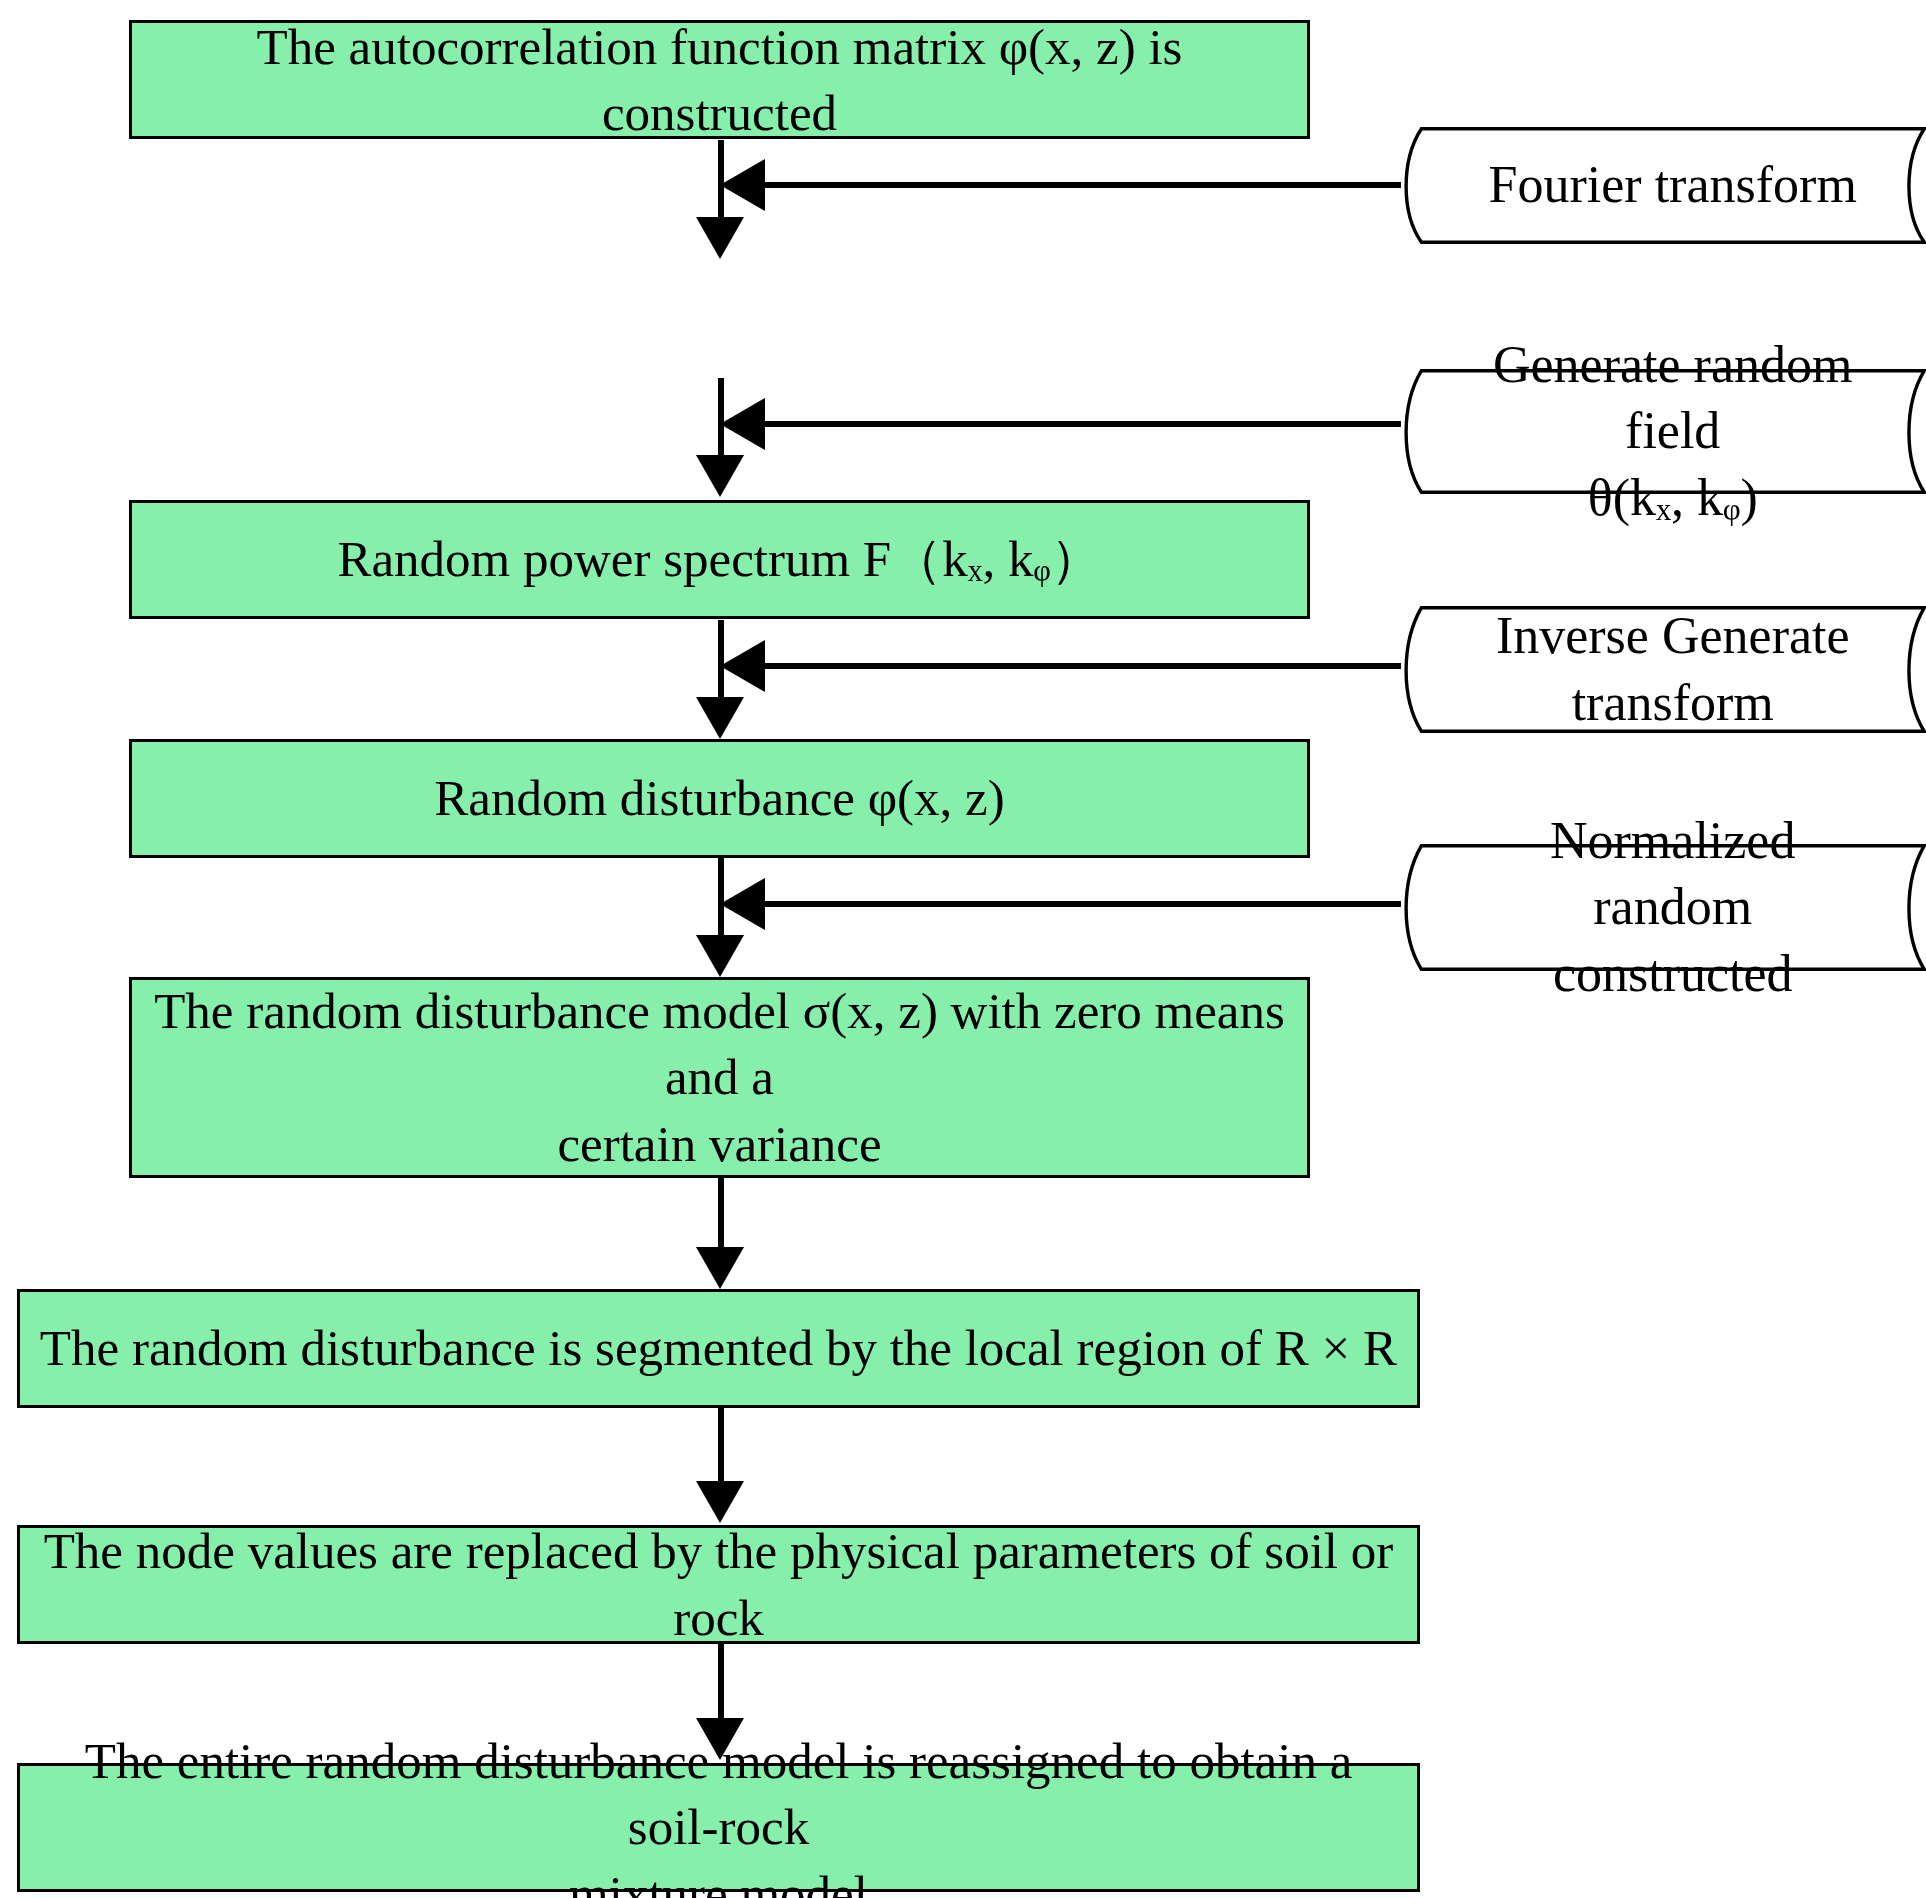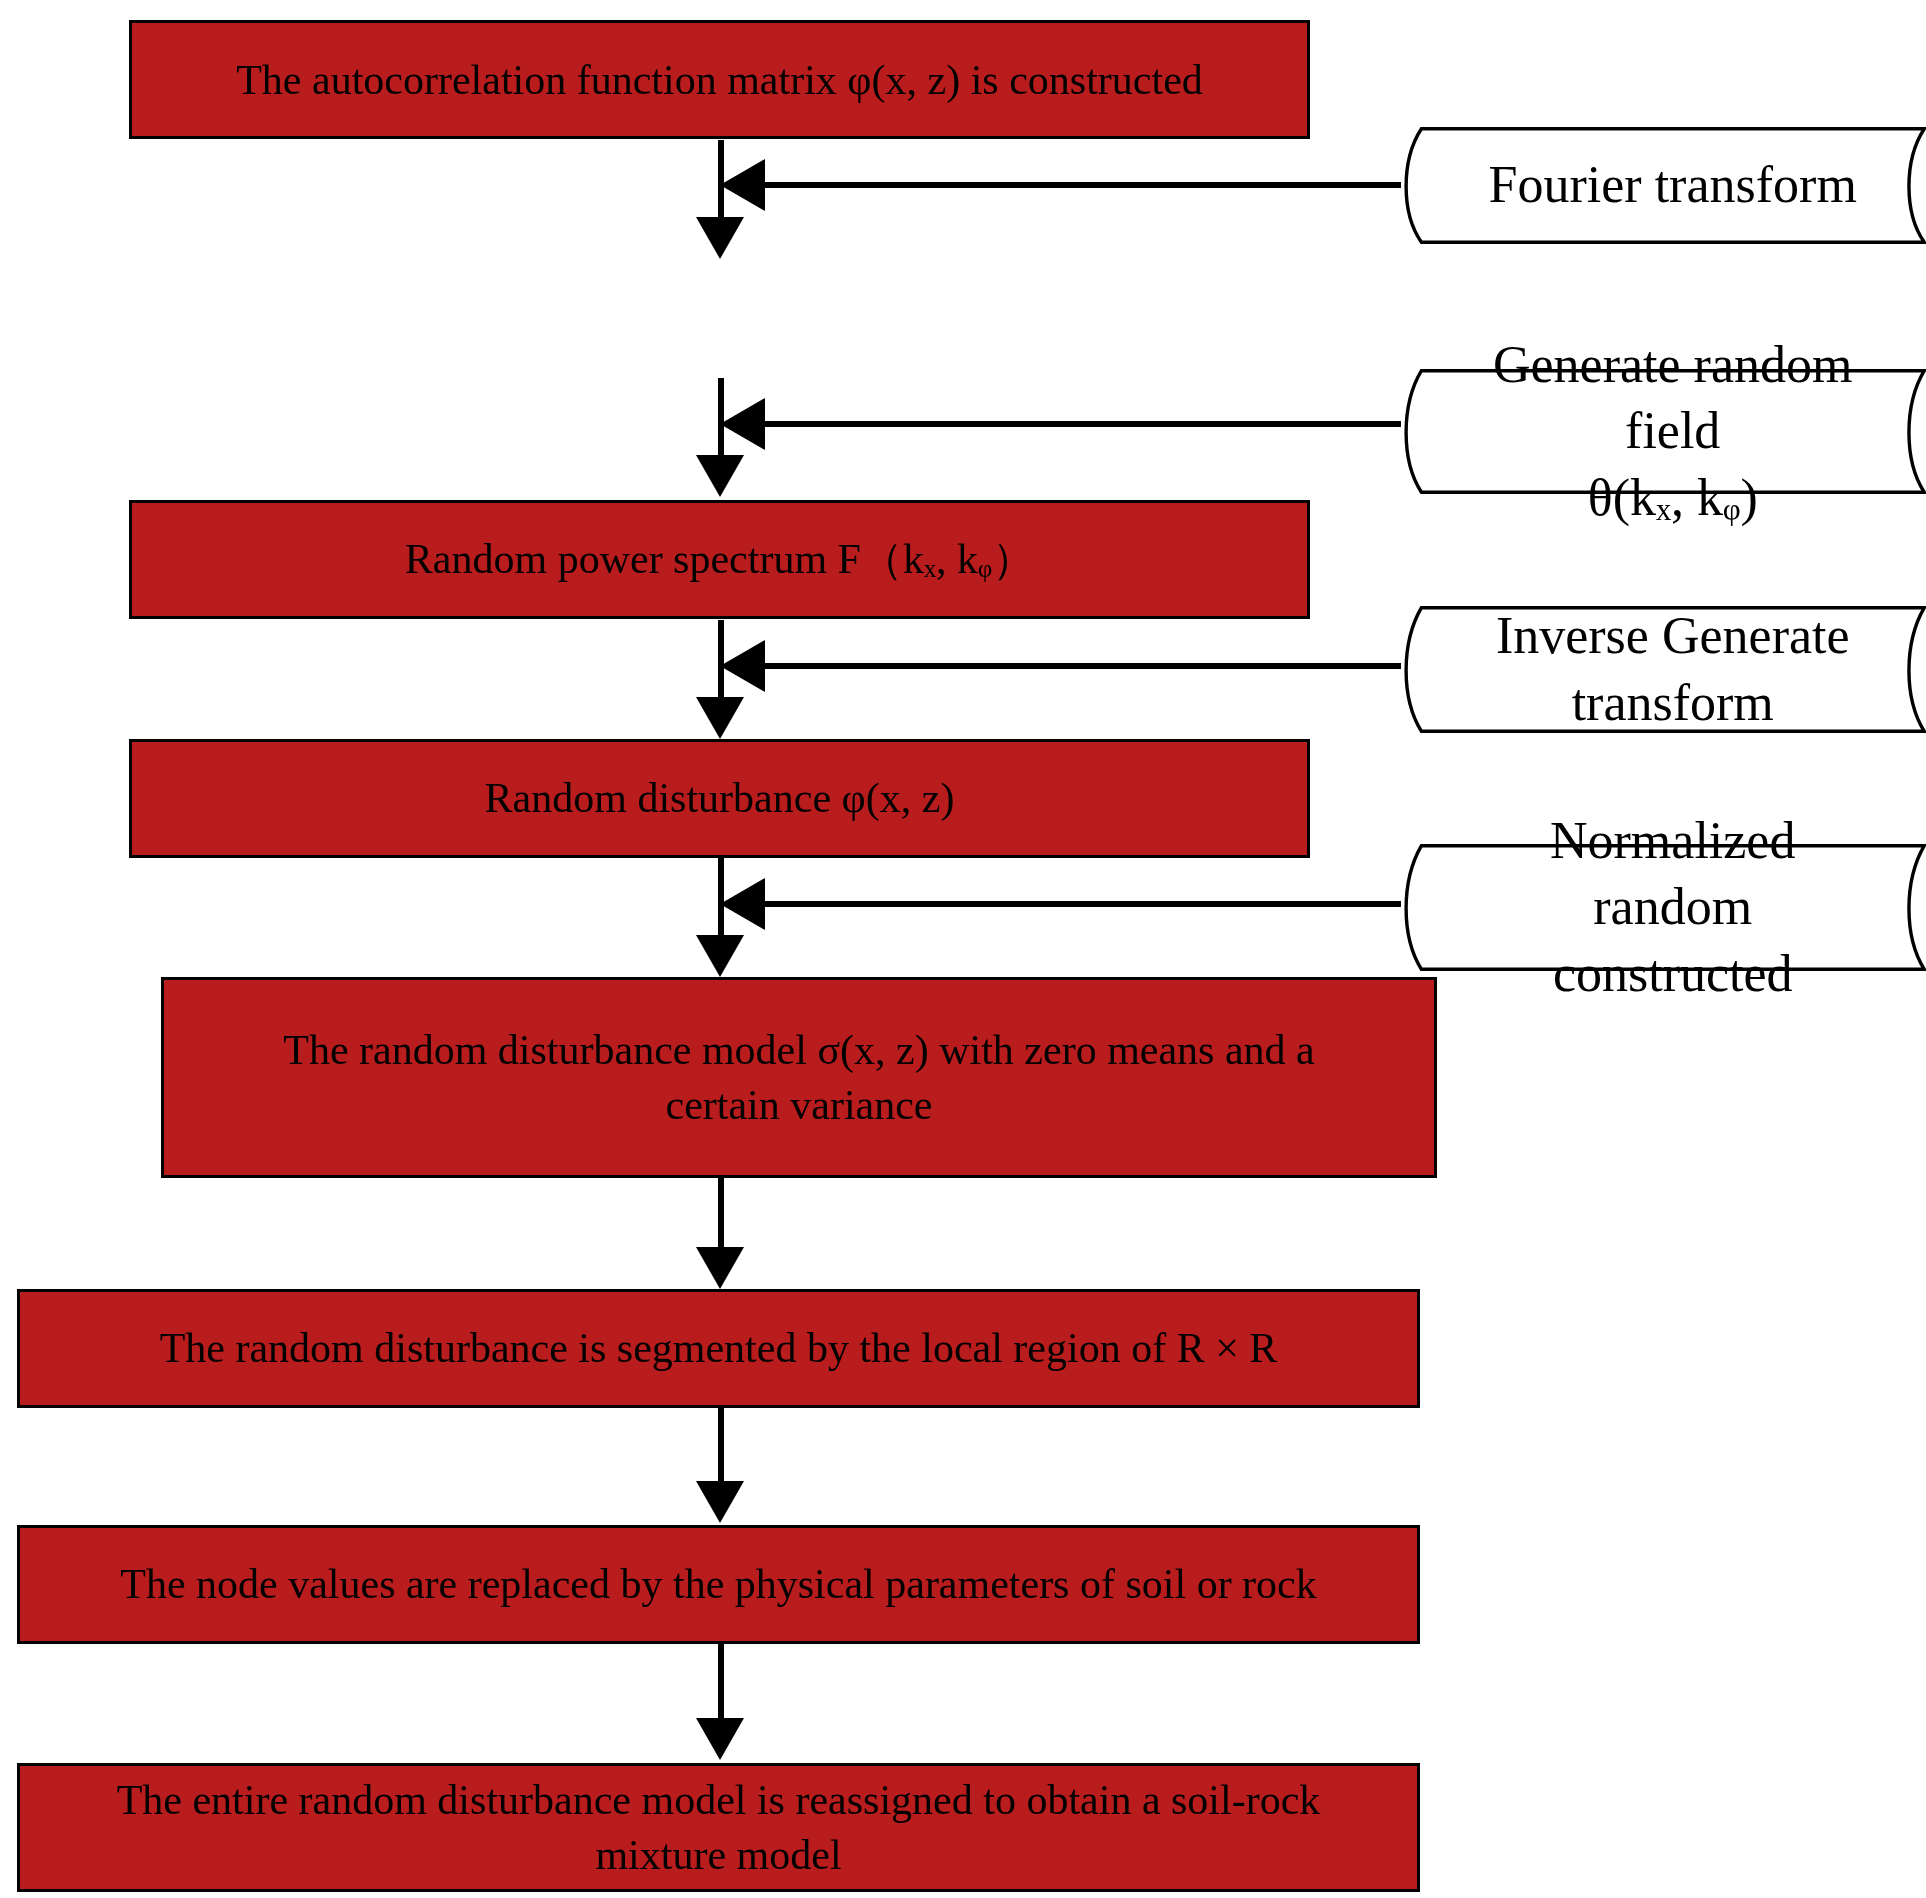--- a/index.html
+++ b/index.html
@@ -13,27 +13,27 @@
     width:1926px;
     height:1898px;
     background:#ffffff;
     overflow:hidden;
   }
   
   .box{
     position:absolute;
     box-sizing:border-box;
     border:3.4px solid #000000;
-    background:#b91c1c;
+    background:#86efac;
     display:flex;
     align-items:center;
     justify-content:center;
     text-align:center;
     line-height:1.30;
-    font-size:42px;
+    font-size:51px;
     padding:4.1px 17.7px;
   }
   .box .txt{display:block;width:100%;}
   
   .flag{
     position:absolute;
     display:flex;
     align-items:center;
     justify-content:center;
     text-align:center;
@@ -144,21 +144,21 @@
       <path d="M 52 4 L 790 4 C 760 56 760 138 790 186 L 52 186 C 22 138 22 56 52 4 Z" fill="#ffffff" stroke="#000000" stroke-width="5"></path>
     </svg>
     <span class="txt">
       <span>Normalized random</span><br>
       <span>constructed</span>
     </span>
   </div>
   <div class="hline" style="left:739px;top:901px;width:662px;"></div>
   <div class="hhead" style="left:720px;top:878px;"></div>
 
-  <div class="box" style="left:129px;top:977px;width:1276px;height:201px;margin-left:32px;">
+  <div class="box" style="left:129px;top:977px;width:1181px;height:201px;">
     <span class="txt">
       <span>The random disturbance model σ(x, z) with zero means and a</span><br>
       <span>certain variance</span>
     </span>
   </div>
 
   <div class="vline" style="left:718px;top:1178px;height:75px;"></div>
   <div class="vhead" style="left:696px;top:1247px;"></div>
 
   <div class="box" style="left:17px;top:1289px;width:1403px;height:119px;">

